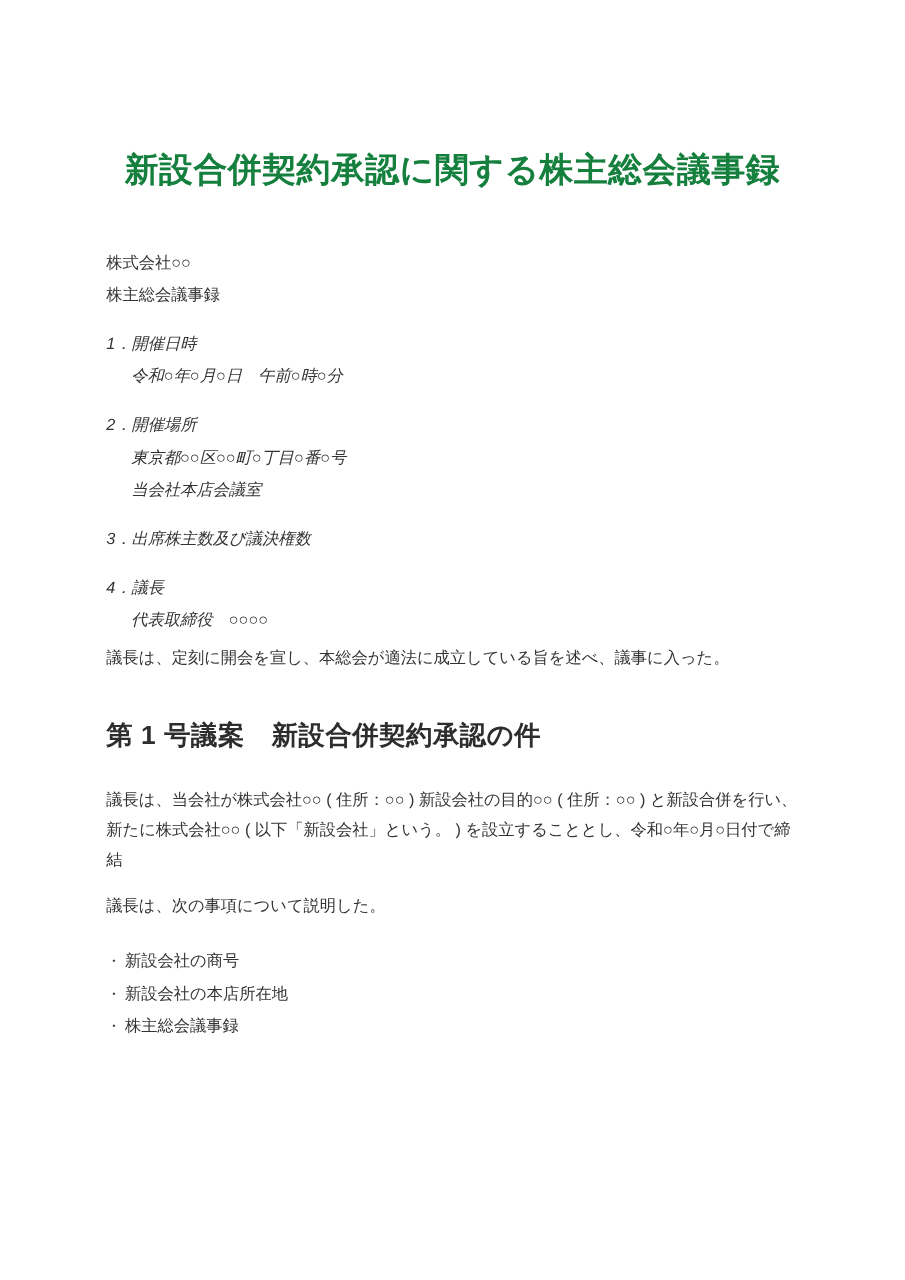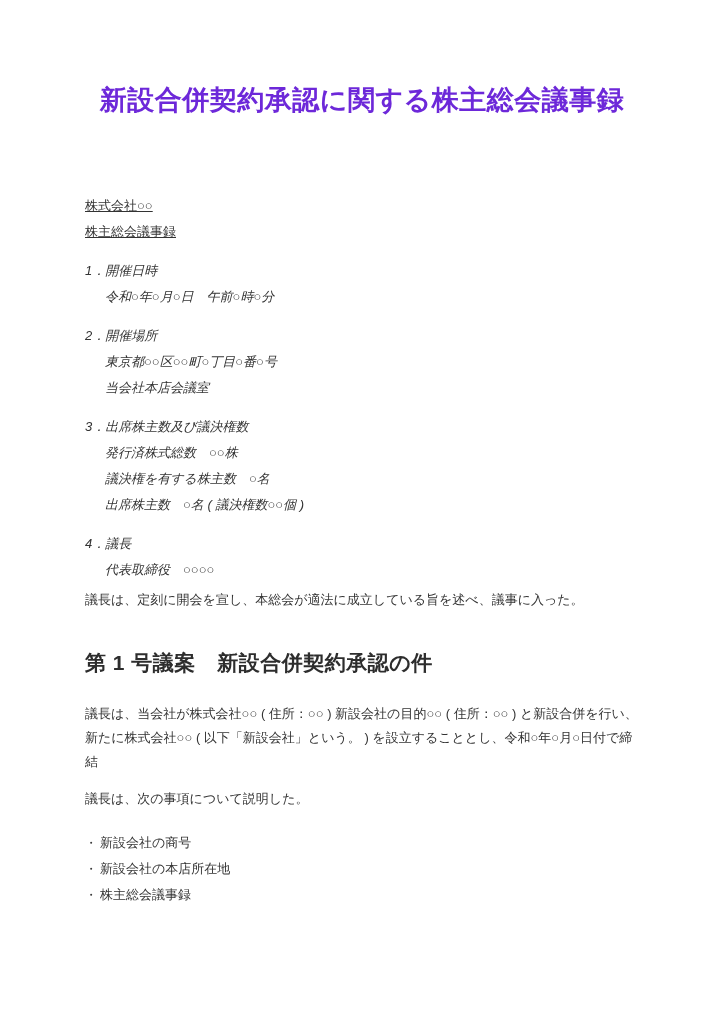--- a/index.html
+++ b/index.html
@@ -10,33 +10,33 @@
     font-family: "Liberation Sans", "DejaVu Sans", sans-serif;
   }
   .page {
     position: relative;
     width: 724px;
     height: 1024px;
     background: #ffffff;
     overflow: hidden;
   }
   .doc-title {
-    margin-top: 80px;
+    margin-top: 116px;
     font-size: 27px;
     line-height: 40px;
     font-weight: 600;
     text-align: center;
-    color: #6d28d9;
+    color: #15803d;
     letter-spacing: 0.5px;
   }
   .content {
     margin: 0 84px 0 85px;
     font-size: 13px;
   }
-  .header-block { margin-top: 73px; text-decoration: underline; }
+  .header-block { margin-top: 41px; }
   .header-block .hline { line-height: 26px; }
 
   .section { margin-top: 13px; font-style: italic; }
   .section .section-label { line-height: 26px; font-weight: 400; }
   .section .section-lines { padding-left: 20px; }
   .section .sline { line-height: 26px; }
 
   .opening { margin-top: 4px; line-height: 26px; }
 
   .agenda-heading {
@@ -84,25 +84,20 @@
     <div class="section">
       <div class="section-label">2．開催場所</div>
       <div class="section-lines">
         <div class="sline">東京都○○区○○町○丁目○番○号</div>
         <div class="sline">当会社本店会議室</div>
       </div>
     </div>
 
     <div class="section">
       <div class="section-label">3．出席株主数及び議決権数</div>
-      <div class="section-lines">
-        <div class="sline">発行済株式総数　○○株</div>
-        <div class="sline">議決権を有する株主数　○名</div>
-        <div class="sline">出席株主数　○名 ( 議決権数○○個 )</div>
-      </div>
     </div>
 
     <div class="section">
       <div class="section-label">4．議長</div>
       <div class="section-lines">
         <div class="sline">代表取締役　○○○○</div>
       </div>
     </div>
 
     <p class="opening">議長は、定刻に開会を宣し、本総会が適法に成立している旨を述べ、議事に入った。</p>

